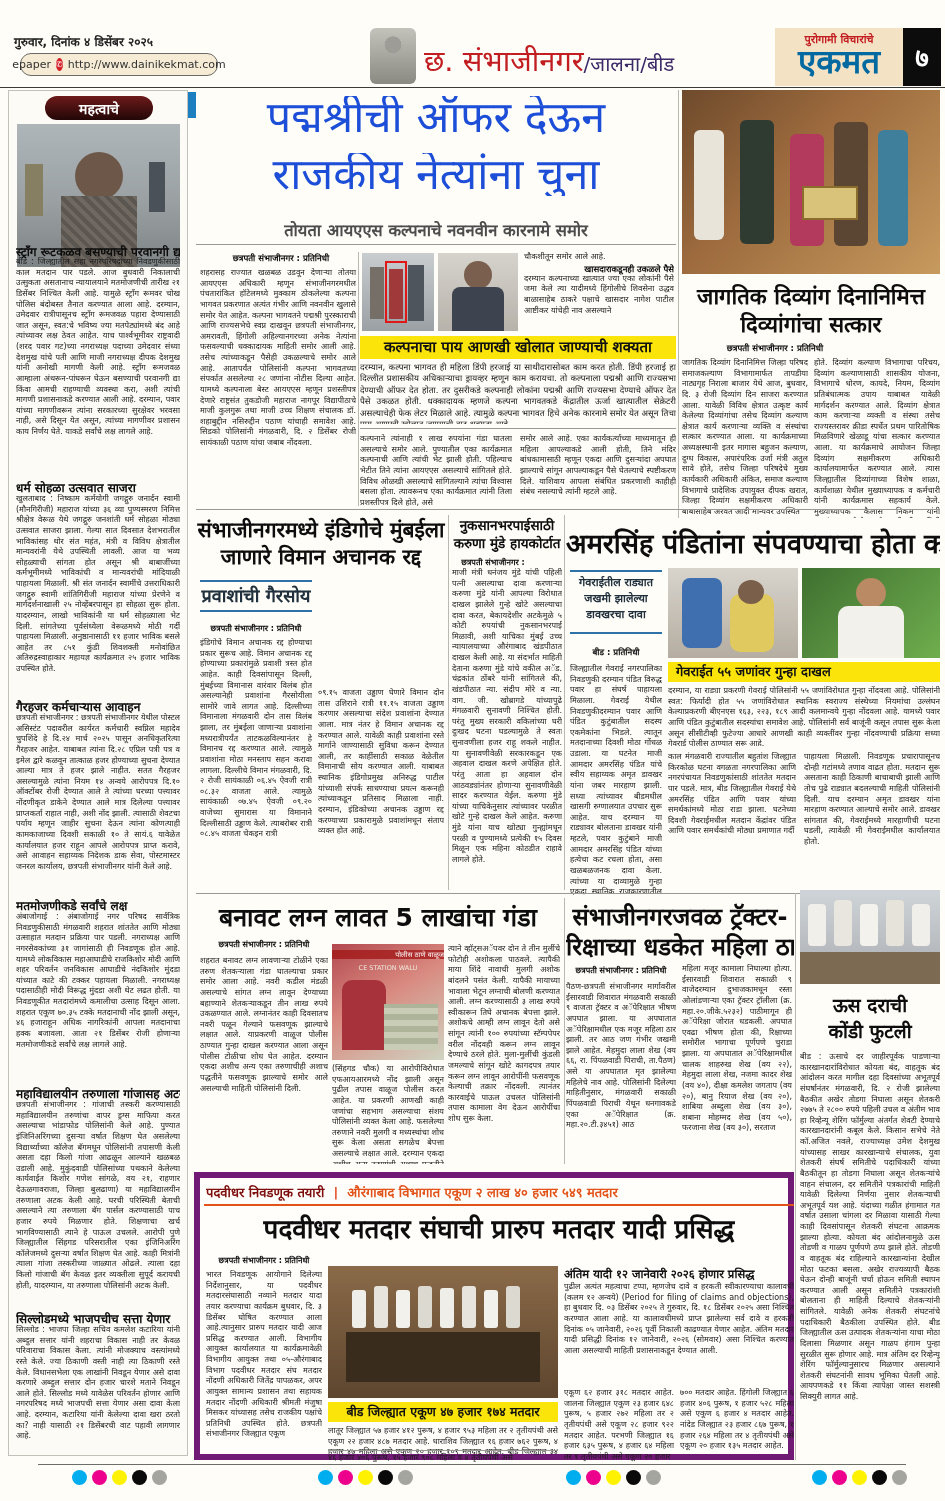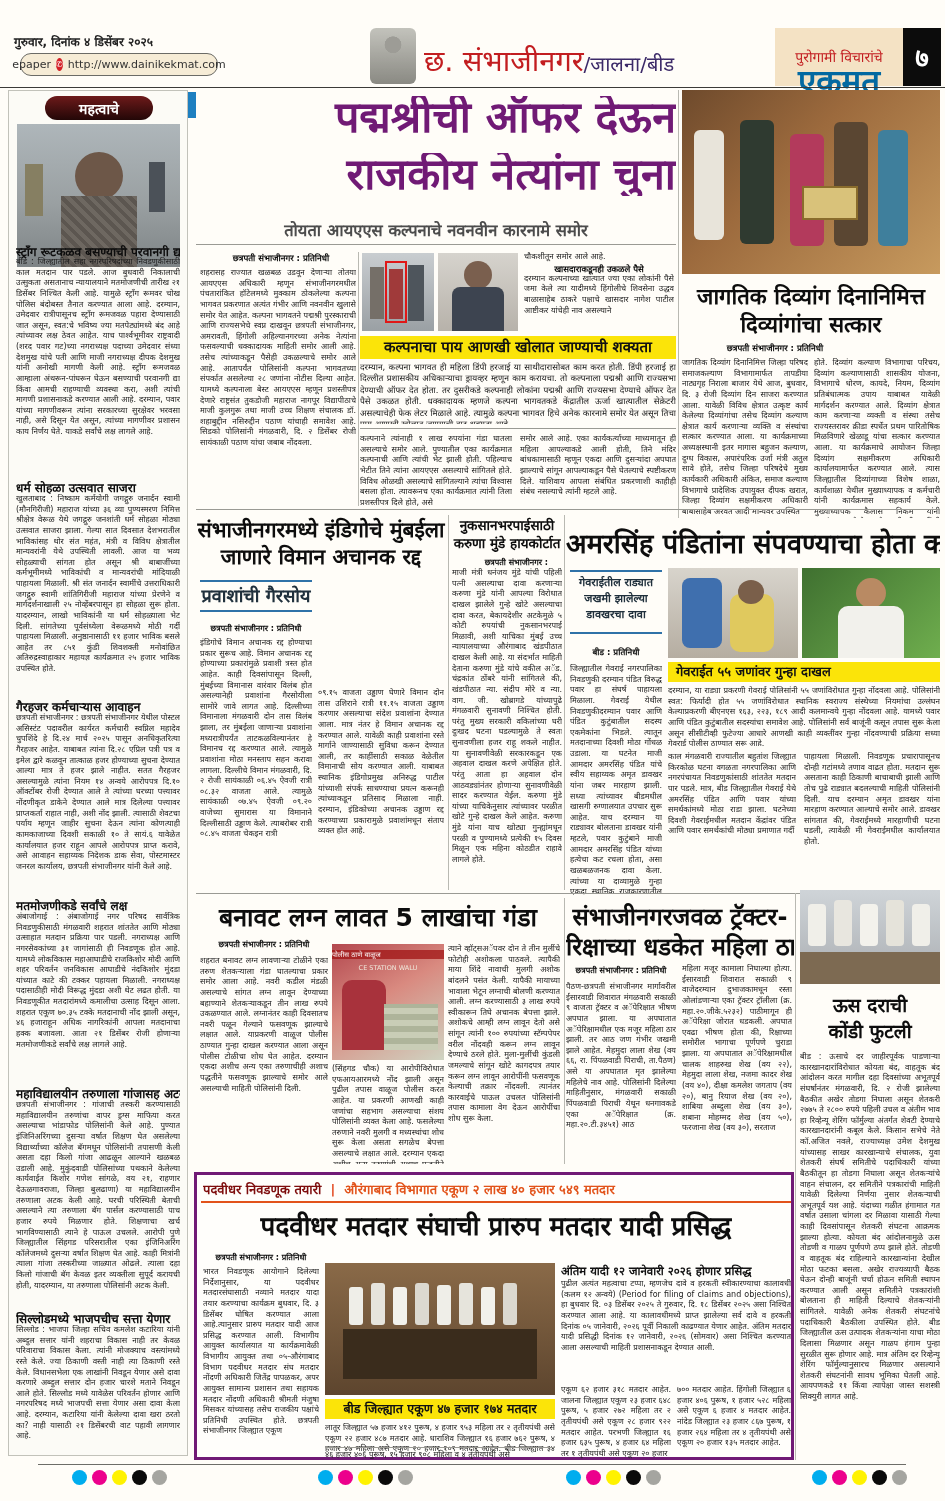--- a/index.html
+++ b/index.html
@@ -24,33 +24,33 @@
 
 .mast-date{position:absolute;left:14px;top:33px;font-size:12px;font-weight:bold;color:#232323}
 .epaper{position:absolute;left:20px;top:53px;width:198px;height:23px;background:#f6ecd6;border:1px solid #6b6b66;border-radius:11px;display:flex;align-items:center;justify-content:center;gap:5px;font-size:11px;color:#333;cursor:pointer}
 .epaper .ph{width:13px;height:13px;border-radius:50%;background:#d42027;color:#fff;font-size:8px;display:flex;align-items:center;justify-content:center}
 .emblem{position:absolute;left:370px;top:28px;width:46px;height:56px;background:
  radial-gradient(circle at 50% 30%,#8c8c86 0 18%,transparent 19%),
  linear-gradient(#b9b9b2,#76766f);border-radius:6px;opacity:.85}
 .edition{position:absolute;left:424px;top:40px;font-size:29px;font-weight:normal;color:#c21d20;white-space:nowrap}
 .edition .sub{font-size:20px;color:#3c2a68}
 .brandbox{position:absolute;left:775px;top:28px;width:128px;height:58px;background:#f4e2c4;text-align:center}
-.brandbox .tg{font-size:14px;font-weight:normal;color:#c21d20;margin-top:19px}
+.brandbox .tg{font-size:11px;font-weight:bold;color:#c21d20;margin-top:3px}
 .brandbox .bn{font-size:33px;font-weight:bold;color:#0369a1;line-height:.95}
 .pagebox{position:absolute;left:903px;top:28px;width:38px;height:58px;background:#0c0c0c;color:#fff;font-size:26px;font-weight:bold;display:flex;align-items:center;justify-content:center}
 
 .sidebar{position:absolute;left:8px;top:90px;width:180px;height:1366px;background:#fcfbf6;border:1px solid #c2c2ba}
 .sb-title{position:absolute;left:36px;top:5px;width:108px;height:24px;border-radius:12px;background:linear-gradient(#6d1a1a,#230707);color:#fff;font-size:14px;font-weight:bold;display:flex;align-items:center;justify-content:center}
 .sb-h{position:absolute;left:7px;width:164px;font-size:12px;font-weight:bold;color:#0d0d0d;white-space:nowrap;overflow:hidden}
 .sb-b{position:absolute;left:7px;width:164px}
 
-.lead-h{position:absolute;left:196px;width:480px;text-align:right;font-weight:bold;color:#701a75;font-size:43px;line-height:1;white-space:nowrap;overflow:hidden}
+.lead-h{position:absolute;left:196px;width:480px;text-align:center;font-weight:normal;color:#1d4ed8;font-size:43px;line-height:1;white-space:nowrap;overflow:hidden}
 .lead-deck{position:absolute;left:196px;top:218px;width:480px;text-align:center;font-weight:bold;color:#4c4c4c;font-size:16.5px;white-space:nowrap;overflow:hidden}
 .redbox{position:absolute;border:2px solid #e01818}
-.sign{position:absolute;left:0;top:6px;width:100%;background:rgba(160,20,20,.75);color:#fff;font-size:7px;text-align:left;overflow:hidden;white-space:nowrap}
+.sign{position:absolute;left:0;top:6px;width:100%;background:rgba(160,20,20,.75);color:#fff;font-size:7px;text-align:right;overflow:hidden;white-space:nowrap}
 .sign2{position:absolute;left:0;top:20px;width:100%;color:#efe7da;font-size:6.5px;text-align:center;overflow:hidden;white-space:nowrap}
 .bluetab{position:absolute;left:186px;top:92px;width:10px;height:26px;background:#1e7fc0}
 .kicker-l{font-weight:bold;font-size:13px;color:#7e0d0d}
 .kicker-p{font-weight:bold;font-size:13px;color:#e2441a;margin:0 4px}
 .kicker-r{font-weight:bold;font-size:13px;color:#e2531a}
 </style>
 </head>
 <body>
 
 <div id="page">
@@ -108,21 +108,21 @@
     <div style="position:absolute;left:46px;top:12px;width:16px;height:56px;background:#4e555c"></div>
     <div style="position:absolute;left:27px;top:16px;width:14px;height:50px;background:#a03a3a"></div>
     <div class="redbox" style="left:23px;top:8px;width:22px;height:62px"></div>
   </div>
   <div class="photo" style="left:438px;top:253px;width:80px;height:78px;background:linear-gradient(#d6d3cd,#b7b2aa)">
     <div style="position:absolute;left:26px;top:8px;width:28px;height:28px;border-radius:50%;background:#7a5f4e"></div>
     <div style="position:absolute;left:14px;top:34px;width:52px;height:44px;border-radius:8px 8px 0 0;background:#3d4450"></div>
   </div>
   <div class="abs" style="left:524px;top:252px;width:150px;height:82px;overflow:hidden">
     <div class="body8">चौकशीतून समोर आले आहे.</div>
-    <div style="font-size:8.5px;font-weight:bold;color:#0c0c0c;text-align:center">खासदाराकडूनही उकळले पैसे</div>
+    <div style="font-size:8.5px;font-weight:bold;color:#0c0c0c;text-align:right">खासदाराकडूनही उकळले पैसे</div>
     <div class="body8">दरम्यान कल्पनाच्या खात्यात ज्या एका लोकांनी पैसे जमा केले त्या यादीमध्ये हिंगोलीचे शिवसेना उद्धव बाळासाहेब ठाकरे पक्षाचे खासदार नागेश पाटील आष्टीकर यांचेही नाव असल्याने</div>
   </div>
   <div class="yellowbar" style="left:360px;top:336px;width:316px;height:23px;font-size:15px;line-height:23px">कल्पनाचा पाय आणखी खोलात जाण्याची शक्यता</div>
   <div class="body8b abs" style="left:360px;top:362px;width:316px;height:62px">दरम्यान, कल्पना भागवत ही महिला डिंपी हरजाई या साथीदारासोबत काम करत होती. डिंपी हरजाई हा दिल्लीत प्रशासकीय अधिकाऱ्याचा ड्रायव्हर म्हणून काम करायचा. तो कल्पनाला पद्मश्री आणि राज्यसभा देण्याची ऑफर देत होता. तर दुसरीकडे कल्पनाही लोकांना पद्मश्री आणि राज्यसभा देण्याचे ऑफर देत पैसे उकळत होती. धक्कादायक म्हणजे कल्पना भागवतकडे केंद्रातील ऊर्जा खात्यातील सेक्रेटरी असल्याचेही फेक लेटर मिळाले आहे. त्यामुळे कल्पना भागवत हिचे अनेक कारनामे समोर येत असून तिचा पाय आणखी खोलात जाण्याची दाट शक्यता आहे.</div>
   <div class="rule-h" style="left:360px;top:428px;width:316px"></div>
   <div class="body8 abs" style="left:360px;top:434px;width:152px;height:72px">कल्पनाने त्यांनाही १ लाख रुपयांना गंडा घातला असल्याचे समोर आले. पुण्यातील एका कार्यक्रमात कल्पनाची आणि त्यांची भेट झाली होती. पहिल्याच भेटीत तिने त्यांना आयएएस असल्याचे सांगितले होते. विविध ओळखी असल्याचे सांगितल्याने त्यांचा विश्वास बसला होता. त्यावरूनच एका कार्यक्रमात त्यांनी तिला प्रशस्तीपत्र दिले होते, असे</div>
   <div class="body8 abs" style="left:520px;top:434px;width:156px;height:72px">समोर आले आहे. एका कार्यकर्त्याच्या माध्यमातून ही महिला आपल्याकडे आली होती, तिने मंदिर बांधकामासाठी म्हणून एकदा आणि दुसऱ्यांदा अपघात झाल्याचे सांगून आपल्याकडून पैसे घेतल्याचे स्पष्टीकरण दिले. याशिवाय आपला संबंधित प्रकरणाशी काहीही संबंध नसल्याचे त्यांनी म्हटले आहे.</div>
 
   <div class="rule-v" style="left:678px;top:90px;height:428px"></div>
   <div class="photo" style="left:682px;top:90px;width:258px;height:184px;background:linear-gradient(135deg,#6e4a2c 0%,#9c6a3d 40%,#c79a5e 100%)">
@@ -144,21 +144,21 @@
   <div class="hl" style="position:absolute;left:196px;top:515px;width:250px;font-size:21px">संभाजीनगरमध्ये इंडिगोचे मुंबईला</div>
   <div class="hl" style="position:absolute;left:196px;top:542px;width:250px;font-size:21px">जाणारे विमान अचानक रद्द</div>
   <div class="kickerbox abs" style="left:200px;top:580px;width:112px;height:32px;font-size:18px;line-height:28px">प्रवाशांची गैरसोय</div>
   <div class="byline" style="position:absolute;left:200px;top:622px;width:112px;font-size:8px">छत्रपती संभाजीनगर : प्रतिनिधी</div>
   <div class="body8 abs" style="left:200px;top:638px;width:112px;height:252px">इंडिगोचे विमान अचानक रद्द होण्याचा प्रकार सुरूच आहे. विमान अचानक रद्द होण्याच्या प्रकारांमुळे प्रवाशी त्रस्त होत आहेत. काही दिवसांपासून दिल्ली, मुंबईच्या विमानास वारंवार विलंब होत असल्यानेही प्रवाशांना गैरसोयीला सामोरे जावे लागत आहे. दिल्लीच्या विमानाला मंगळवारी दोन तास विलंब झाला, तर मुंबईला जाणाऱ्या प्रवाशांना मध्यरात्रीपर्यंत ताटकळविल्यानंतर हे विमानच रद्द करण्यात आले. त्यामुळे प्रवाशांना मोठा मनस्ताप सहन करावा लागला. दिल्लीचे विमान मंगळवारी, दि. २ रोजी सायंकाळी ०६.४५ ऐवजी रात्री ०८.३२ वाजता आले. त्यामुळे सायंकाळी ०७.४५ ऐवजी ०९.२० वाजेच्या सुमारास या विमानाने दिल्लीसाठी उड्डाण केले. त्याबरोबर रात्री ०८.४५ वाजता चेकइन रात्री</div>
   <div class="body8 abs" style="left:318px;top:688px;width:126px;height:202px">०९.१५ वाजता उड्डाण घेणारे विमान दोन तास उशिराने रात्री ११.१५ वाजता उड्डाण करणार असल्याचा संदेश प्रवाशांना देण्यात आला. मात्र नंतर हे विमान अचानक रद्द करण्यात आले. यावेळी काही प्रवाशांना रस्ते मार्गाने जाण्यासाठी सुविधा करून देण्यात आली, तर काहींसाठी सकाळ वेळेतील विमानाची सोय करण्यात आली. याबाबत स्थानिक इंडिगोप्रमुख अनिरुद्ध पाटील यांच्याशी संपर्क साधण्याचा प्रयत्न करूनही त्यांच्याकडून प्रतिसाद मिळाला नाही. दरम्यान, इंडिकोच्या अचानक उड्डाण रद्द करण्याच्या प्रकारामुळे प्रवाशांमधून संताप व्यक्त होत आहे.</div>
 
   <div class="rule-v" style="left:448px;top:515px;height:375px"></div>
   <div class="hl" style="position:absolute;left:452px;top:516px;width:110px;font-size:13.5px">नुकसानभरपाईसाठी</div>
   <div class="hl" style="position:absolute;left:452px;top:534px;width:110px;font-size:13.5px">करुणा मुंडे हायकोर्टात</div>
-  <div class="byline" style="position:absolute;left:438px;top:556px;width:110px;font-size:8px;text-align:right">छत्रपती संभाजीनगर :</div>
+  <div class="byline" style="position:absolute;left:438px;top:556px;width:110px;font-size:8px;text-align:center">छत्रपती संभाजीनगर :</div>
   <div class="body8 abs" style="left:452px;top:568px;width:110px;height:322px">माजी मंत्री धनंजय मुंडे यांची पहिली पत्नी असल्याचा दावा करणाऱ्या करुणा मुंडे यांनी आपल्या विरोधात दाखल झालेले गुन्हे खोटे असल्याचा दावा करत, बेकायदेशीर अटकेमुळे ५ कोटी रुपयांची नुकसानभरपाई मिळावी, अशी याचिका मुंबई उच्च न्यायालयाच्या औरंगाबाद खंडपीठात दाखल केली आहे. या संदर्भात माहिती देताना करुणा मुंडे यांचे वकील अॅड. चंद्रकांत ठोंबरे यांनी सांगितले की, खंडपीठात न्या. संदीप मोरे व न्या. वाग. जी. खोब्रागडे यांच्यापुढे मंगळवारी सुनावणी निश्चित होती. परंतु मुख्य सरकारी वकिलांच्या घरी दुःखद घटना घडल्यामुळे ते स्वतः सुनावणीला हजर राहू शकले नाहीत. या सुनावणीवेळी सरकारकडून एक अहवाल दाखल करणे अपेक्षित होते. परंतु आता हा अहवाल दोन आठवड्यांनंतर होणाऱ्या सुनावणीवेळी सादर करण्यात येईल. करुणा मुंडे यांच्या याचिकेनुसार त्यांच्यावर परळीत खोटे गुन्हे दाखल केले आहेत. करुणा मुंडे यांना याच खोट्या गुन्ह्यांमधून परळी व पुण्यामध्ये प्रत्येकी १५ दिवस मिळून एक महिना कोठडीत राहावे लागले होते.</div>
 
   <div class="rule-v" style="left:564px;top:515px;height:375px"></div>
   <div class="hl" style="position:absolute;left:566px;top:524px;width:374px;font-size:27px;white-space:nowrap">अमरसिंह पंडितांना संपवण्याचा होता कट</div>
   <div class="kickerbox abs" style="left:570px;top:570px;width:92px;height:64px;font-size:11px;line-height:1.45;padding-top:3px">गेवराईतील राड्यात जखमी झालेल्या डावखरचा दावा</div>
   <div class="byline" style="position:absolute;left:570px;top:646px;width:92px">बीड : प्रतिनिधी</div>
   <div class="body8 abs" style="left:570px;top:664px;width:92px;height:232px">जिल्ह्यातील गेवराई नगरपालिका निवडणुकी दरम्यान पंडित विरुद्ध पवार हा संघर्ष पाहायला मिळाला. गेवराई येथील निवडणुकीदरम्यान पवार आणि पंडित कुटुंबातील सदस्य एकमेकांना भिडले. त्यातून मतदानाच्या दिवशी मोठा गोंधळ उडाला. या घटनेत माजी आमदार अमरसिंह पंडित यांचे स्वीय सहाय्यक अमृत डावखर यांना जबर मारहाण झाली. सध्या त्यांच्यावर बीडमधील खासगी रुग्णालयात उपचार सुरू आहेत. याच दरम्यान या राड्यावर बोलताना डावखर यांनी म्हटले, पवार कुटुंबाने माजी आमदार अमरसिंह पंडित यांच्या हत्येचा कट रचला होता, असा खळबळजनक दावा केला. त्यांच्या या दाव्यामुळे गुन्हा एकदा स्थानिक राजकारणातील तणाव चव्हाट्यावर आला आहे.</div>
   <div class="photo" style="left:668px;top:568px;width:130px;height:90px;background:linear-gradient(#d8d4cc,#b5ada1)">
     <div style="position:absolute;left:14px;top:10px;width:40px;height:70px;background:#3f6fae;border-radius:8px"></div>
     <div style="position:absolute;left:62px;top:26px;width:44px;height:58px;background:#e0c95e;border-radius:10px"></div>
@@ -200,21 +200,21 @@
     <div style="position:absolute;left:34px;top:10px;width:18px;height:46px;background:#e8e6df;border-radius:4px"></div>
     <div style="position:absolute;left:60px;top:14px;width:18px;height:42px;background:#f3f2ec;border-radius:4px"></div>
     <div style="position:absolute;left:86px;top:10px;width:18px;height:46px;background:#e5e3da;border-radius:4px"></div>
     <div style="position:absolute;left:112px;top:14px;width:18px;height:42px;background:#f0efe9;border-radius:4px"></div>
     <div style="position:absolute;left:0;top:62px;width:140px;height:32px;background:#7d6a52"></div>
   </div>
   <div class="hl" style="position:absolute;left:800px;top:992px;width:140px;font-size:19px">ऊस दराची</div>
   <div class="hl" style="position:absolute;left:800px;top:1018px;width:140px;font-size:19px">कोंडी फुटली</div>
   <div class="body8 abs" style="left:800px;top:1052px;width:140px;height:436px">बीड : ऊसाचे दर जाहीरपूर्वक पाडणाऱ्या कारखानदारांविरोधात कोयता बंद, वाहतूक बंद आंदोलन करत मागील दहा दिवसांच्या अभूतपूर्व संघर्षानंतर मंगळवारी, दि. २ रोजी झालेल्या बैठकीत अखेर तोडगा निघाला असून शेतकरी २७७५ ते २८०० रुपये पहिली उचल व अंतीम भाव हा रिव्हेन्यू शेरिंग फॉर्मुल्या अंतर्गत शेवटी देण्याचे कारखानदारांनी कबूल केले. किसान सभेचे नेते कॉ.अजित नवले, राज्याध्यक्ष उमेश देशमुख यांच्यासह साखर कारखान्याचे संचालक, युवा शेतकरी संघर्ष समितीचे पदाधिकारी यांच्या बैठकीतून हा तोडगा निघाला असून शेतकऱ्यांचे वाहन संचालन, दर समितीने पत्रकारांची माहिती यावेळी दिलेल्या निर्णया नुसार शेतकऱ्याची अभूतपूर्व यश आहे. यंदाच्या गळीत हंगामात गत वर्षात उसाला चांगला दर मिळावा यासाठी गेल्या काही दिवसांपासून शेतकरी संघटना आक्रमक झाल्या होत्या. कोयता बंद आंदोलनामुळे ऊस तोडणी व गाळप पूर्णपणे ठप्प झाले होते. तोडणी व वाहतूक बंद राहिल्याने कारखान्यांना देखील मोठा फटका बसला. अखेर राज्यव्यापी बैठक घेऊन दोन्ही बाजूंनी चर्चा होऊन समिती स्थापन करण्यात आली असून समितीने पत्रकारांशी बोलताना ही माहिती दिल्याचे शेतकऱ्यांनी सांगितले. यावेळी अनेक शेतकरी संघटनांचे पदाधिकारी बैठकीला उपस्थित होते. बीड जिल्ह्यातील ऊस उत्पादक शेतकऱ्यांना याचा मोठा दिलासा मिळणार असून गाळप हंगाम पुन्हा सुरळीत सुरू होणार आहे. मात्र अंतिम दर रिव्हेन्यू शेरिंग फॉर्मुल्यानुसारच मिळणार असल्याने शेतकरी संघटनांनी सावध भूमिका घेतली आहे. आयपणकडे ११ किंवा त्यापेक्षा जास्त सशस्त्री सिक्युरी लागत आहे.</div>
 
-  <div class="abs" style="left:194px;top:1172px;width:600px;height:288px;border:3px solid #701a75;background:#fffefb">
+  <div class="abs" style="left:194px;top:1172px;width:600px;height:288px;border:6px solid #701a75;background:#fffefb">
     <div style="position:absolute;left:6px;top:4px;white-space:nowrap;overflow:hidden;width:588px">
       <span class="kicker-l">पदवीधर निवडणूक तयारी</span>
       <span class="kicker-p">|</span>
       <span class="kicker-r">औरंगाबाद विभागात एकूण २ लाख ४० हजार ५४९ मतदार</span>
     </div>
     <div style="position:absolute;left:4px;top:26px;width:590px;height:2px;background:#e2531a"></div>
     <div class="hl" style="position:absolute;left:4px;top:32px;width:590px;font-size:26px;white-space:nowrap">पदवीधर मतदार संघाची प्रारुप मतदार यादी प्रसिद्ध</div>
     <div class="byline" style="position:absolute;left:6px;top:76px;width:116px;font-size:8px">छत्रपती संभाजीनगर : प्रतिनिधी</div>
     <div class="body8 abs" style="left:6px;top:92px;width:116px;height:188px">भारत निवडणूक आयोगाने दिलेल्या निर्देशानुसार, या पदवीधर मतदारसंघासाठी नव्याने मतदार यादा तयार करण्याचा कार्यक्रम बुधवार, दि. ३ डिसेंबर घोषित करण्यात आला आहे.त्यानुसार प्रारुप मतदार यादी आज प्रसिद्ध करण्यात आली. विभागीय आयुक्त कार्यालयात या कार्यक्रमावेळी विभागीय आयुक्त तथा ०५-औरंगाबाद विभाग पदवीधर मतदार संघ मतदार नोंदणी अधिकारी जितेंद्र पापळकर, अपर आयुक्त सामान्य प्रशासन तथा सहायक मतदार नोंदणी अधिकारी श्रीमती मंजुषा मिसकर यांच्यासह तसेच राजकीय पक्षांचे प्रतिनिधी उपस्थित होते. छत्रपती संभाजीनगर जिल्ह्यात एकूण</div>
     <div class="photo" style="left:128px;top:88px;width:230px;height:132px;background:linear-gradient(#8a6a48,#5d452e)">

